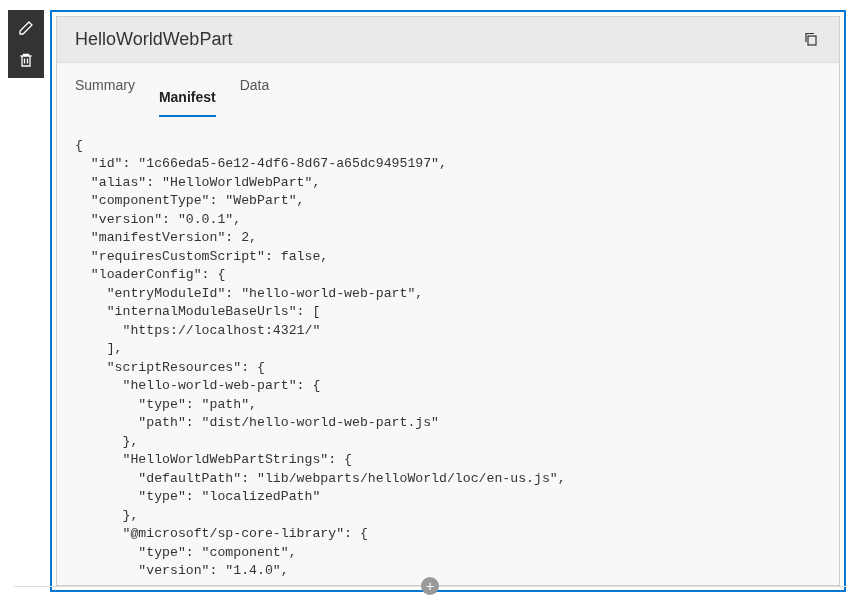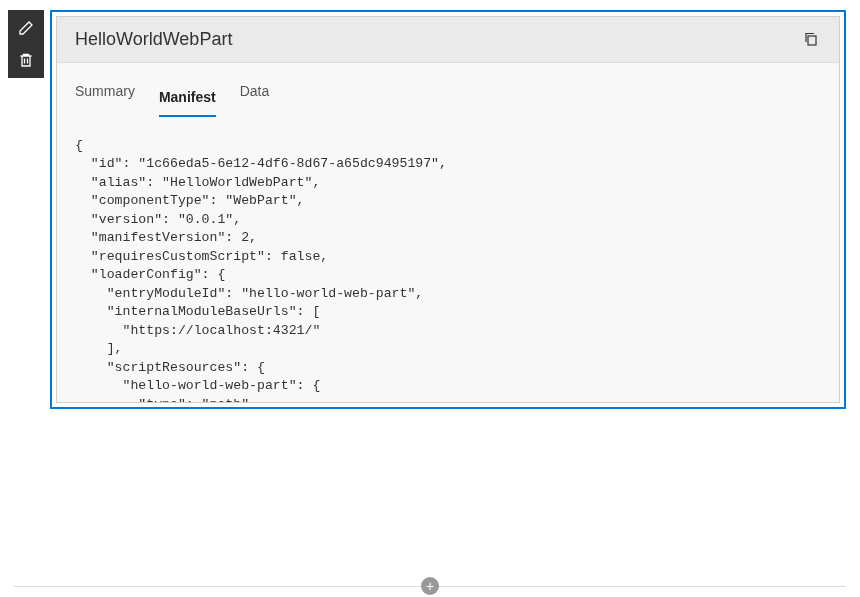--- a/index.html
+++ b/index.html
@@ -33,21 +33,21 @@
       display: flex;
       align-items: center;
       justify-content: center;
     }
     .panel {
       flex: 1;
       border: 2px solid #0078d4;
       background: #fff;
       margin-left: 6px;
       padding: 4px;
-      height: 399px;
+      height: 582px;
       display: flex;
       flex-direction: column;
     }
     .panel-inner {
       border: 1px solid #d0d0d0;
       background: #f8f8f8;
       flex: 1;
       display: flex;
       flex-direction: column;
       overflow: hidden;
@@ -68,21 +68,20 @@
     .copy-btn {
       width: 18px;
       height: 18px;
       cursor: pointer;
       color: #333;
     }
     .tabs {
       display: flex;
       gap: 24px;
       padding: 14px 18px 0 18px;
-      align-items: center;
     }
     .tab {
       font-size: 14px;
       color: #555;
       padding-bottom: 10px;
       cursor: pointer;
       border-bottom: 2px solid transparent;
     }
     .tab.active {
       color: #222;

